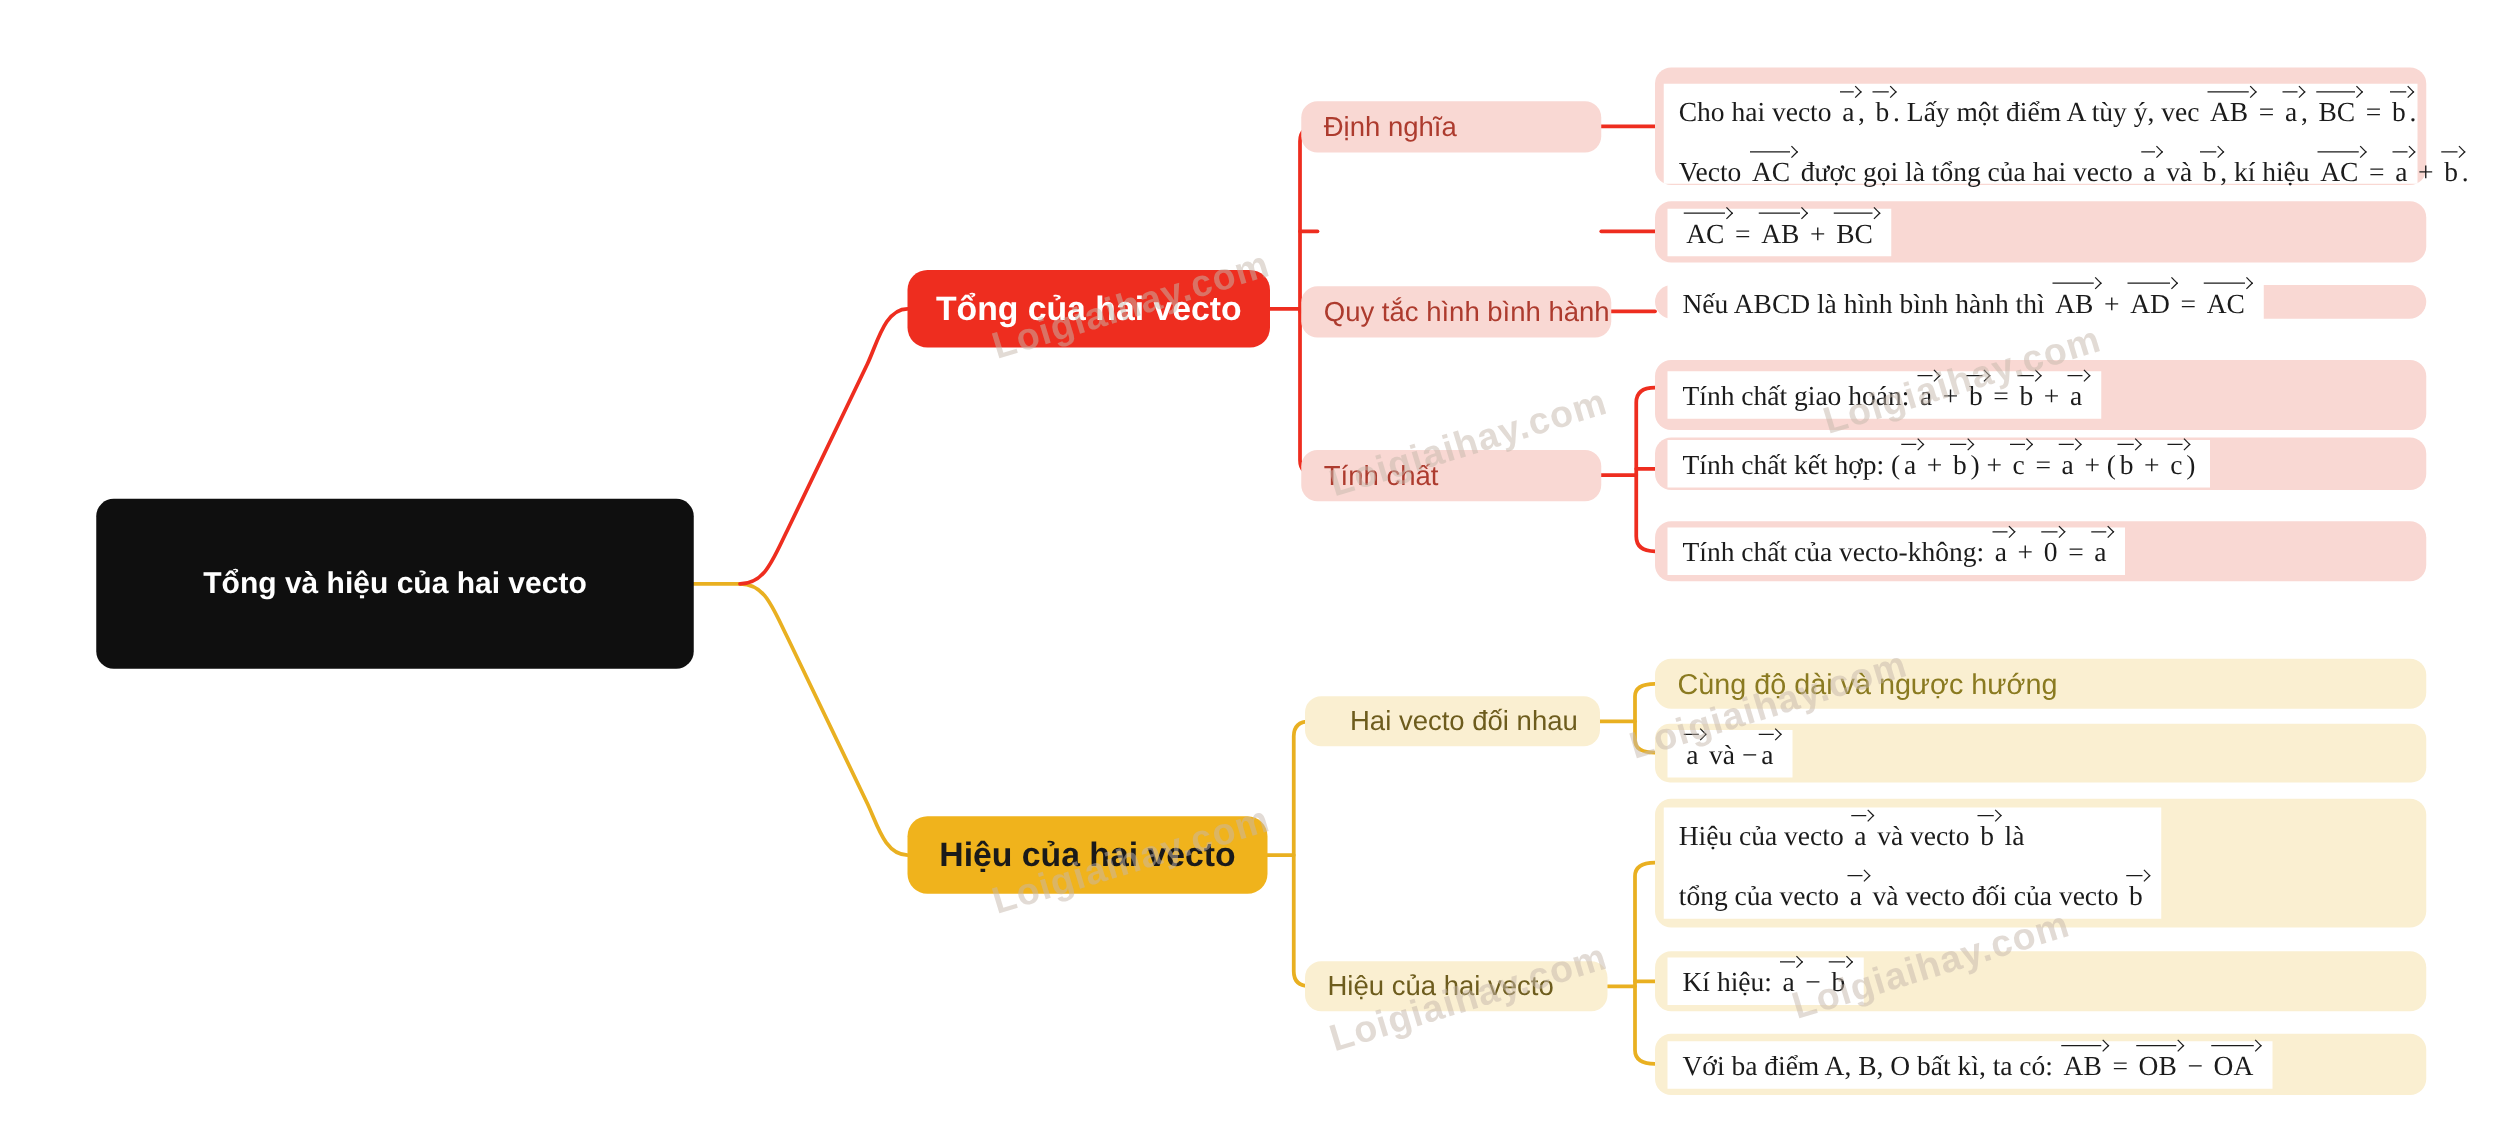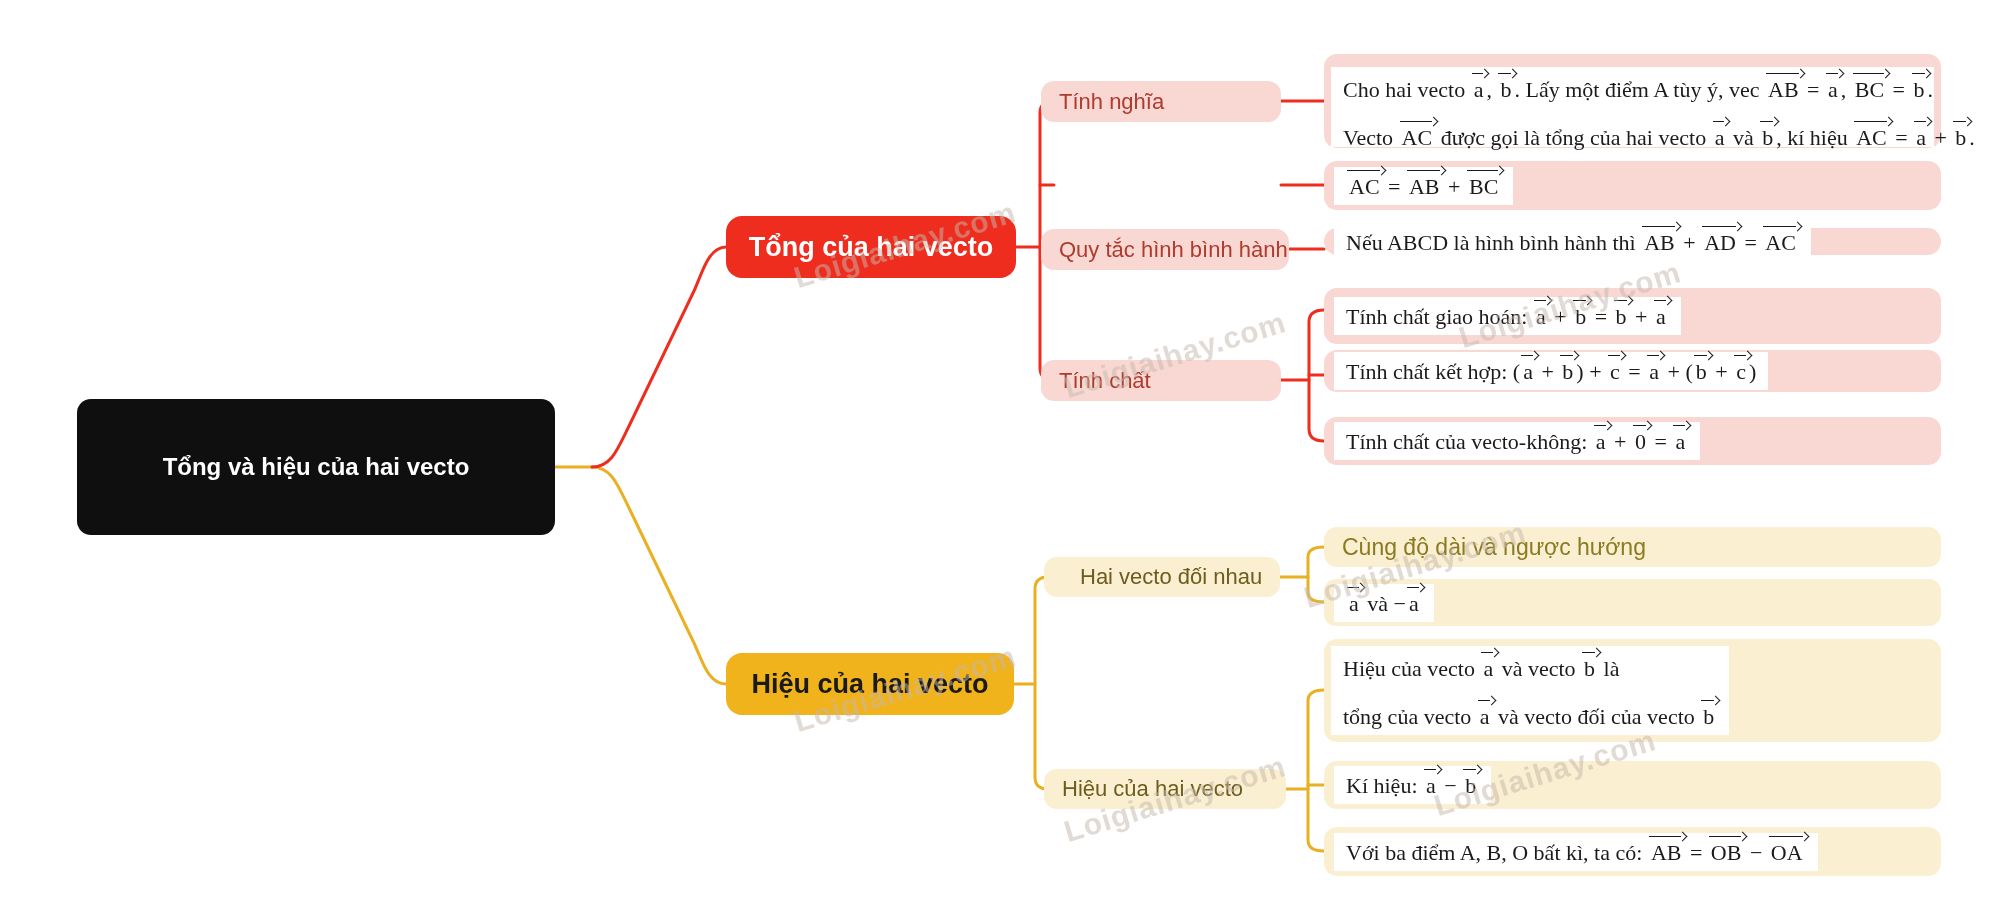--- a/index.html
+++ b/index.html
@@ -97,21 +97,21 @@
   </div>
 
   <div class="node branch-node branch-sum" style="left:726px; top:216px; width:290px; height:62px;">
     <span>Tổng của hai vecto</span>
   </div>
   <div class="node branch-node branch-diff" style="left:726px; top:653px; width:288px; height:62px;">
     <span>Hiệu của hai vecto</span>
   </div>
 
   <div class="label-box pink-label" style="left:1041px; top:81px; width:240px; height:41px;">
-    <span>Tính nghĩa</span>
+    <span>Định nghĩa</span>
   </div>
   <div class="label-box pink-label" style="left:1041px; top:229px; width:248px; height:41px;">
     <span>Quy tắc hình bình hành</span>
   </div>
   <div class="label-box pink-label" style="left:1041px; top:360px; width:240px; height:41px;">
     <span>Tính chất</span>
   </div>
 
   <div class="content-box pink-box" style="left:1324px; top:54px; width:617px; height:94px; padding:7px;">
     <div class="chip chip-full" style="height:100%; display:flex; flex-direction:column; justify-content:space-between;">

